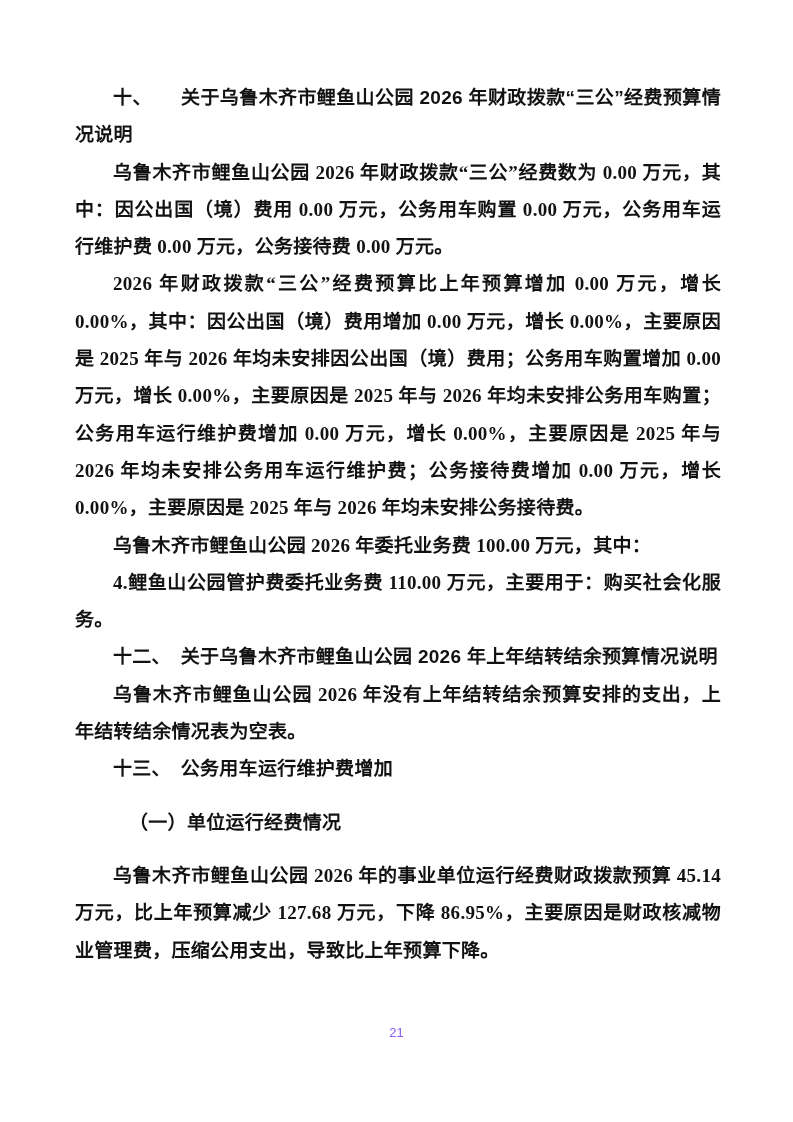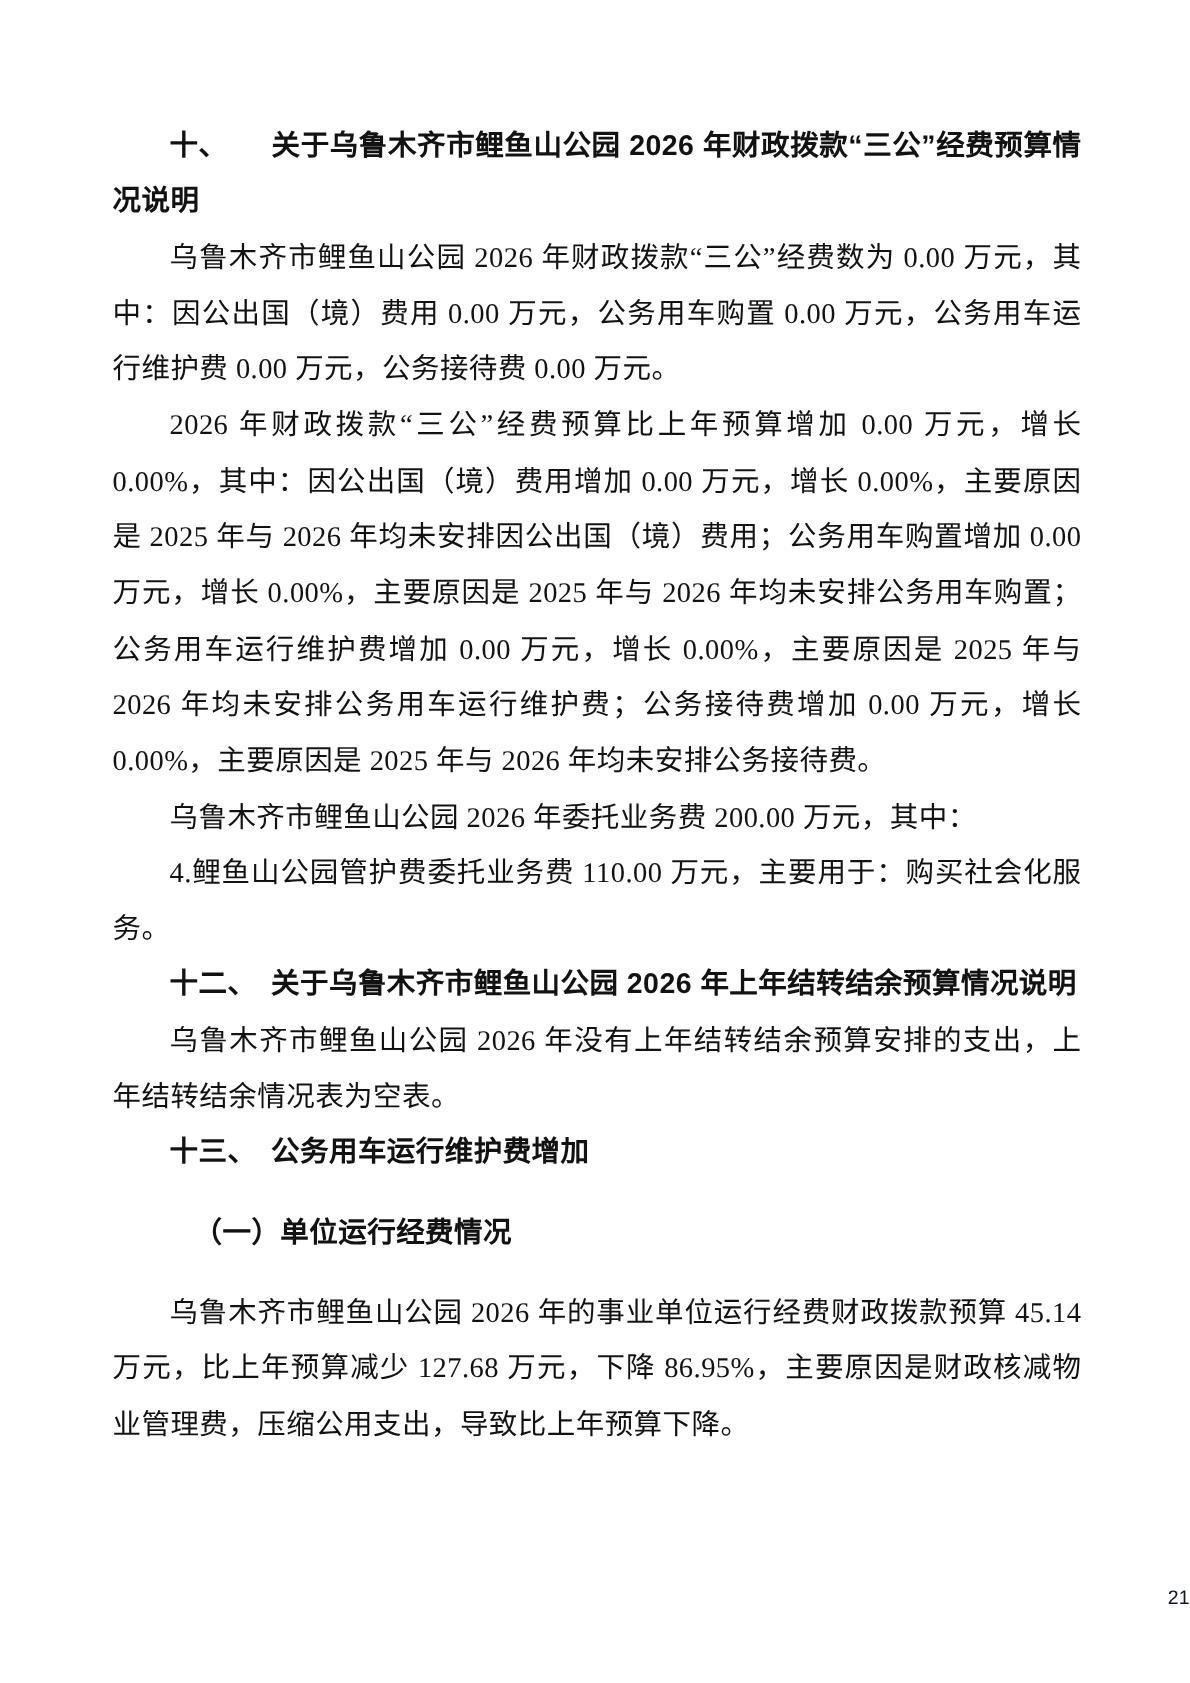--- a/index.html
+++ b/index.html
@@ -43,48 +43,48 @@
     font-family: "Liberation Serif", "DejaVu Serif", serif;
     font-weight: 700;
     font-size: 19px;
     line-height: 37.3px;
     text-indent: 2em;
     text-align: justify;
   }
   .doc-para {
     margin: 0;
     text-indent: 2em;
+    font-weight: bold;
   }
   .page-number {
     position: absolute;
     top: 1024px;
     left: 0;
     width: 100%;
-    text-align: right;
+    text-align: center;
     font-family: "Liberation Sans", "DejaVu Sans", sans-serif;
     font-size: 13px;
     line-height: 18px;
-    color: #0f172a;
-    margin-top: 32px;
+    color: #8b5cf6;
   }
 </style>
 </head>
 <body>
 
 <div class="page">
   <div class="content">
 
     <h2 class="doc-heading">十、　　关于乌鲁木齐市鲤鱼山公园 2026 年财政拨款“三公”经费预算情况说明</h2>
 
     <p class="doc-para">乌鲁木齐市鲤鱼山公园 2026 年财政拨款“三公”经费数为 0.00 万元，其中：因公出国（境）费用 0.00 万元，公务用车购置 0.00 万元，公务用车运行维护费 0.00 万元，公务接待费 0.00 万元。</p>
 
     <p class="doc-para">2026 年财政拨款“三公”经费预算比上年预算增加 0.00 万元，增长 0.00%，其中：因公出国（境）费用增加 0.00 万元，增长 0.00%，主要原因是 2025 年与 2026 年均未安排因公出国（境）费用；公务用车购置增加 0.00 万元，增长 0.00%，主要原因是 2025 年与 2026 年均未安排公务用车购置；公务用车运行维护费增加 0.00 万元，增长 0.00%，主要原因是 2025 年与 2026 年均未安排公务用车运行维护费；公务接待费增加 0.00 万元，增长 0.00%，主要原因是 2025 年与 2026 年均未安排公务接待费。</p>
 
 
-    <p class="doc-para">乌鲁木齐市鲤鱼山公园 2026 年委托业务费 200.00 万元，其中：</p>
+    <p class="doc-para">乌鲁木齐市鲤鱼山公园 2026 年委托业务费 100.00 万元，其中：</p>
 
     <p class="doc-para">4.鲤鱼山公园管护费委托业务费 110.00 万元，主要用于：购买社会化服务。</p>
 
     <h2 class="doc-heading">十二、　关于乌鲁木齐市鲤鱼山公园 2026 年上年结转结余预算情况说明</h2>
 
     <p class="doc-para">乌鲁木齐市鲤鱼山公园 2026 年没有上年结转结余预算安排的支出，上年结转结余情况表为空表。</p>
 
     <h2 class="doc-heading">十三、　公务用车运行维护费增加</h2>
 
     <h3 class="doc-subheading">（一）单位运行经费情况</h3>

